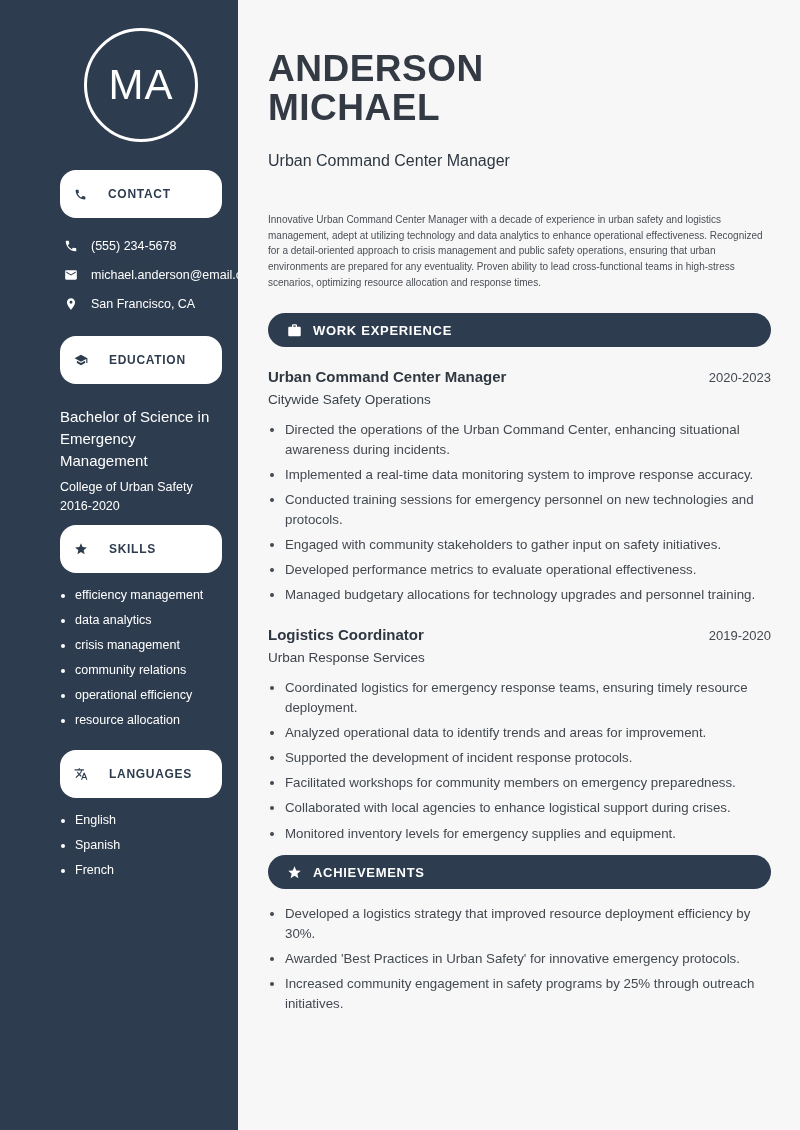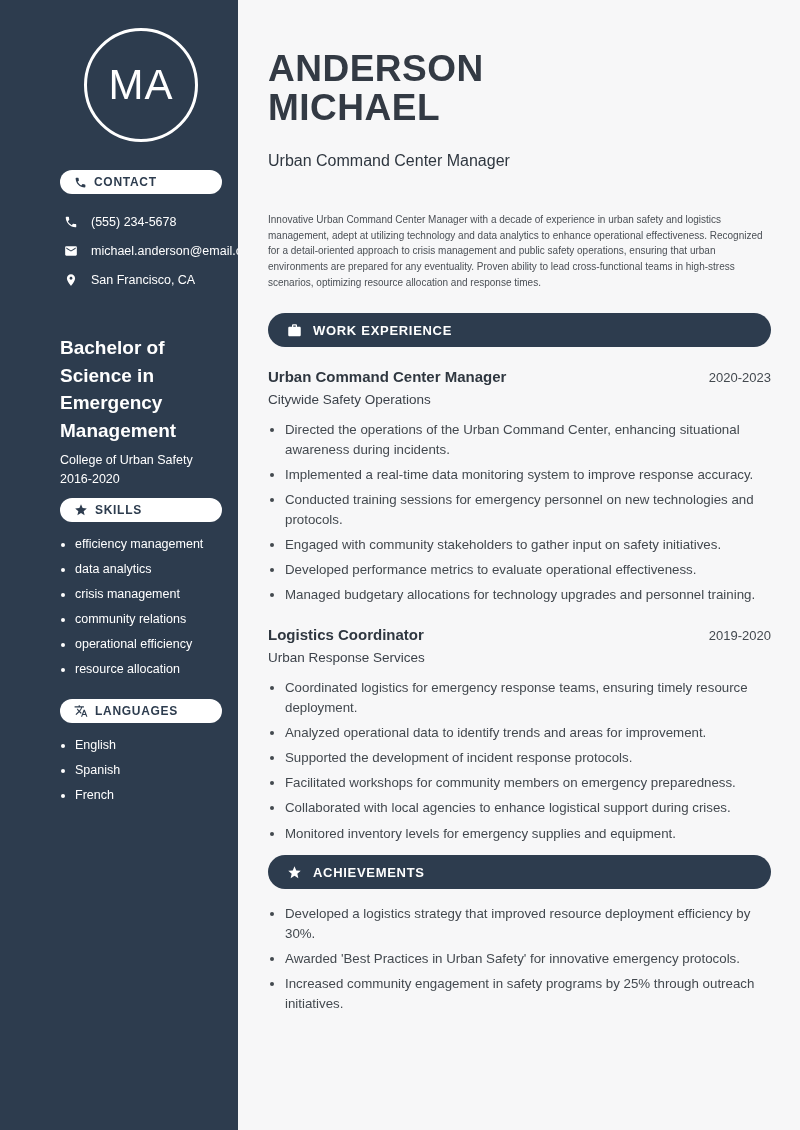--- a/index.html
+++ b/index.html
@@ -36,42 +36,42 @@
     border-radius:50%;
     margin:0 auto 28px;
     display:flex;align-items:center;justify-content:center;
     font-size:42px;
     font-weight:400;
     letter-spacing:1px;
     color:#fff;
   }
   .side-pill{
     margin:0 16px;
-    height:24px;
+    height:48px;
     background:#fff;
     color:var(--accent);
     border-radius:16px;
     display:flex;align-items:center;
-    gap:7px;
+    gap:21px;
     padding:0 14px;
     font-size:12px;
     font-weight:700;
     letter-spacing:.7px;
   }
   .side-pill svg{flex-shrink:0;}
   .contact-rows{padding:21px 14px 10px 20px;text-align:right;}
   .crow{
     display:flex;align-items:center;gap:13px;
     font-size:12.5px;
     margin-bottom:15px;
     color:#fff;
   }
   .crow svg{flex-shrink:0;}
   .edu-block{padding:22px 16px 12px 16px;}
-  .edu-degree{font-weight:700;font-size:19px;line-height:1.45;}
+  .edu-degree{font-weight:400;font-size:15px;line-height:1.45;}
   .edu-school{font-size:12.5px;margin-top:9px;}
   .edu-years{font-size:12.5px;margin-top:5px;}
   .side-list{
     margin:15px 0 23px;
     padding-left:31px;
     list-style:disc;
   }
   .side-list li{
     font-size:12.5px;
     margin-bottom:11px;
@@ -169,20 +169,26 @@
         <span>michael.anderson@email.com</span>
       </div>
       <div class="crow">
         <svg width="14" height="14" viewBox="0 0 24 24" fill="currentColor">
             <path d="M12 2C8.13 2 5 5.13 5 9c0 5.25 7 13 7 13s7-7.75 7-13c0-3.87-3.13-7-7-7zm0 9.5c-1.38 0-2.5-1.12-2.5-2.5s1.12-2.5 2.5-2.5 2.5 1.12 2.5 2.5-1.12 2.5-2.5 2.5z"></path>
           </svg>
         <span>San Francisco, CA</span>
       </div>
     </div>
 
+    <div class="side-pill">
+      <svg width="14" height="14" viewBox="0 0 24 24" fill="currentColor">
+          <path d="M12 3L1 9l11 6 9-4.91V17h2V9L12 3zM5 13.18v4L12 21l7-3.82v-4L12 17l-7-3.82z"></path>
+        </svg>
+      <span>EDUCATION</span>
+    </div>
 
     <div class="edu-block">
       <div class="edu-degree">Bachelor of Science in Emergency Management</div>
       <div class="edu-school">College of Urban Safety</div>
       <div class="edu-years">2016-2020</div>
     </div>
 
     <div class="side-pill">
       <svg width="14" height="14" viewBox="0 0 24 24" fill="currentColor">
           <path d="M12 17.27L18.18 21l-1.64-7.03L22 9.24l-7.19-.61L12 2 9.19 8.63 2 9.24l5.46 4.73L5.82 21z"></path>

